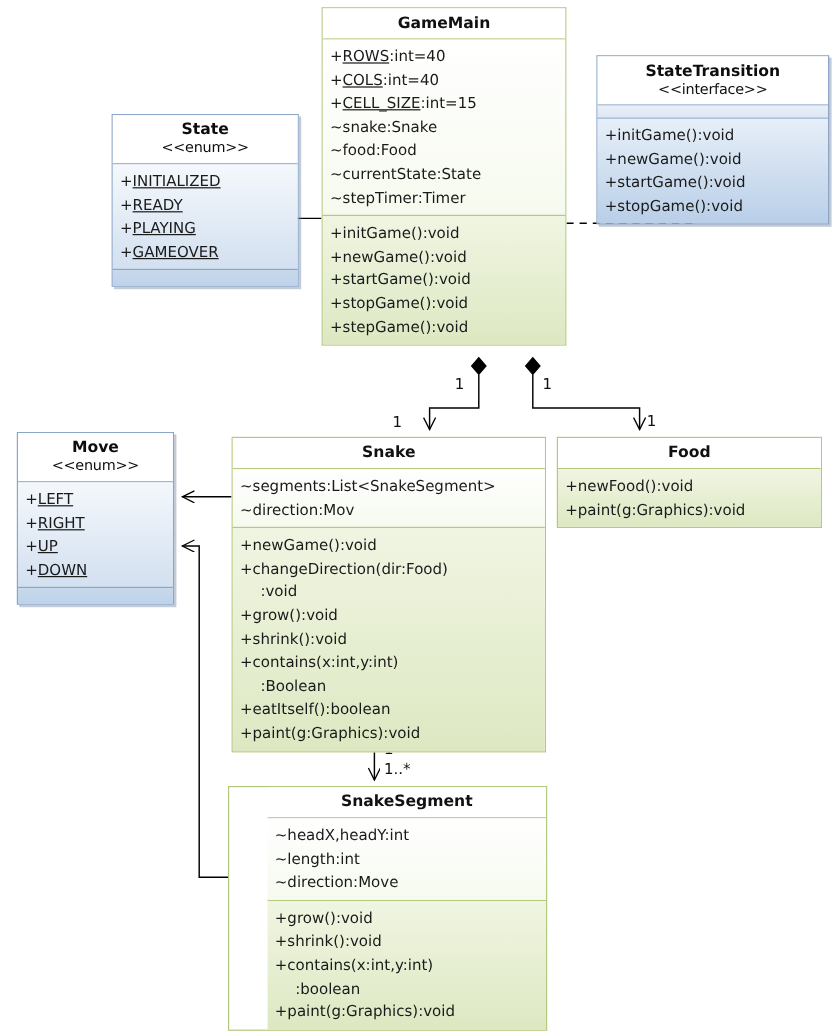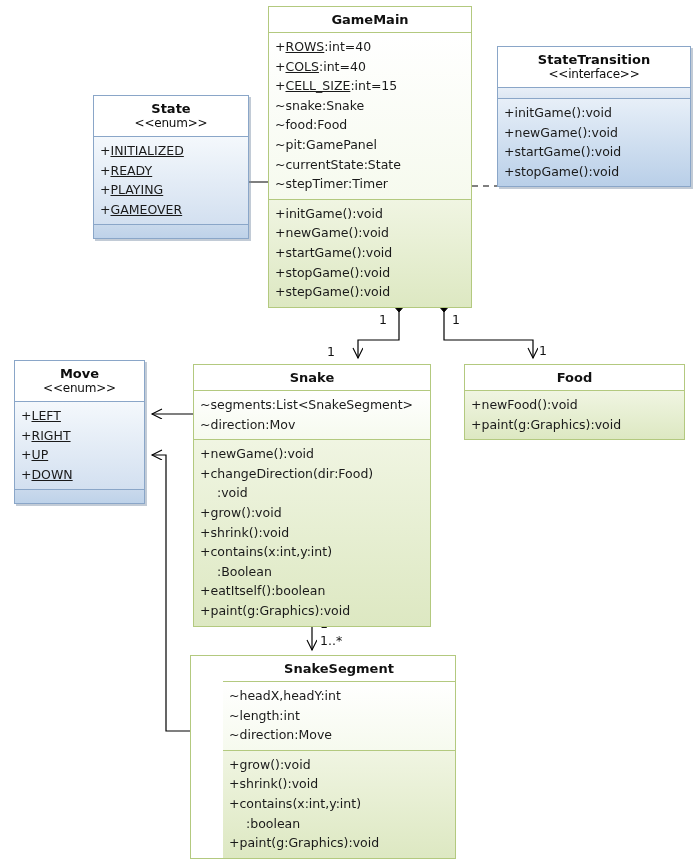--- a/index.html
+++ b/index.html
@@ -48,21 +48,21 @@
       background:linear-gradient(to bottom,#c9d9ec 0%,#bed2e9 100%);}
   .blue .emptyband{height:10px;border-bottom:1px solid #8aa6c8;
       background:linear-gradient(to bottom,#e8eff8 0%,#dde7f3 100%);}
   .blue .ops{background:linear-gradient(to bottom,#e7eff8 0%,#b9cfe8 100%);}
 
   
   #box-gamemain{left:268px;top:6px;width:204px;}
   #box-statetransition{left:497px;top:12px;width:194px;margin-top:34px;}
   #box-state{left:93px;top:95px;width:156px;}
   #box-move{left:14px;top:360px;width:131px;}
-  #box-snake{left:193px;top:364px;width:238px;}
+  #box-snake{left:193px;top:364px;width:262px;}
   #box-food{left:464px;top:364px;width:221px;}
   #box-snakesegment{left:190px;top:655px;width:266px;padding-left:32px;}
 
   
   .lbl{position:absolute;font-size:12.5px;color:#111;line-height:13px;}
 </style>
 </head>
 <body>
 
 <div id="canvas">
@@ -117,21 +117,20 @@
   <div class="lbl" style="left:320px;top:634px;">1..*</div>
 
   <div class="uml green" id="box-gamemain">
     <div class="hdr">GameMain</div>
     <div class="comp attrs">
       <span class="row">+<span class="u">ROWS</span>:int=40</span>
       <span class="row">+<span class="u">COLS</span>:int=40</span>
       <span class="row">+<span class="u">CELL_SIZE</span>:int=15</span>
       <span class="row">~snake:Snake</span>
       <span class="row">~food:Food</span>
-      <span class="row">~pit:GamePanel</span>
       <span class="row">~currentState:State</span>
       <span class="row">~stepTimer:Timer</span>
     </div>
     <div class="comp ops">
       <span class="row">+initGame():void</span>
       <span class="row">+newGame():void</span>
       <span class="row">+startGame():void</span>
       <span class="row">+stopGame():void</span>
       <span class="row">+stepGame():void</span>
     </div>

